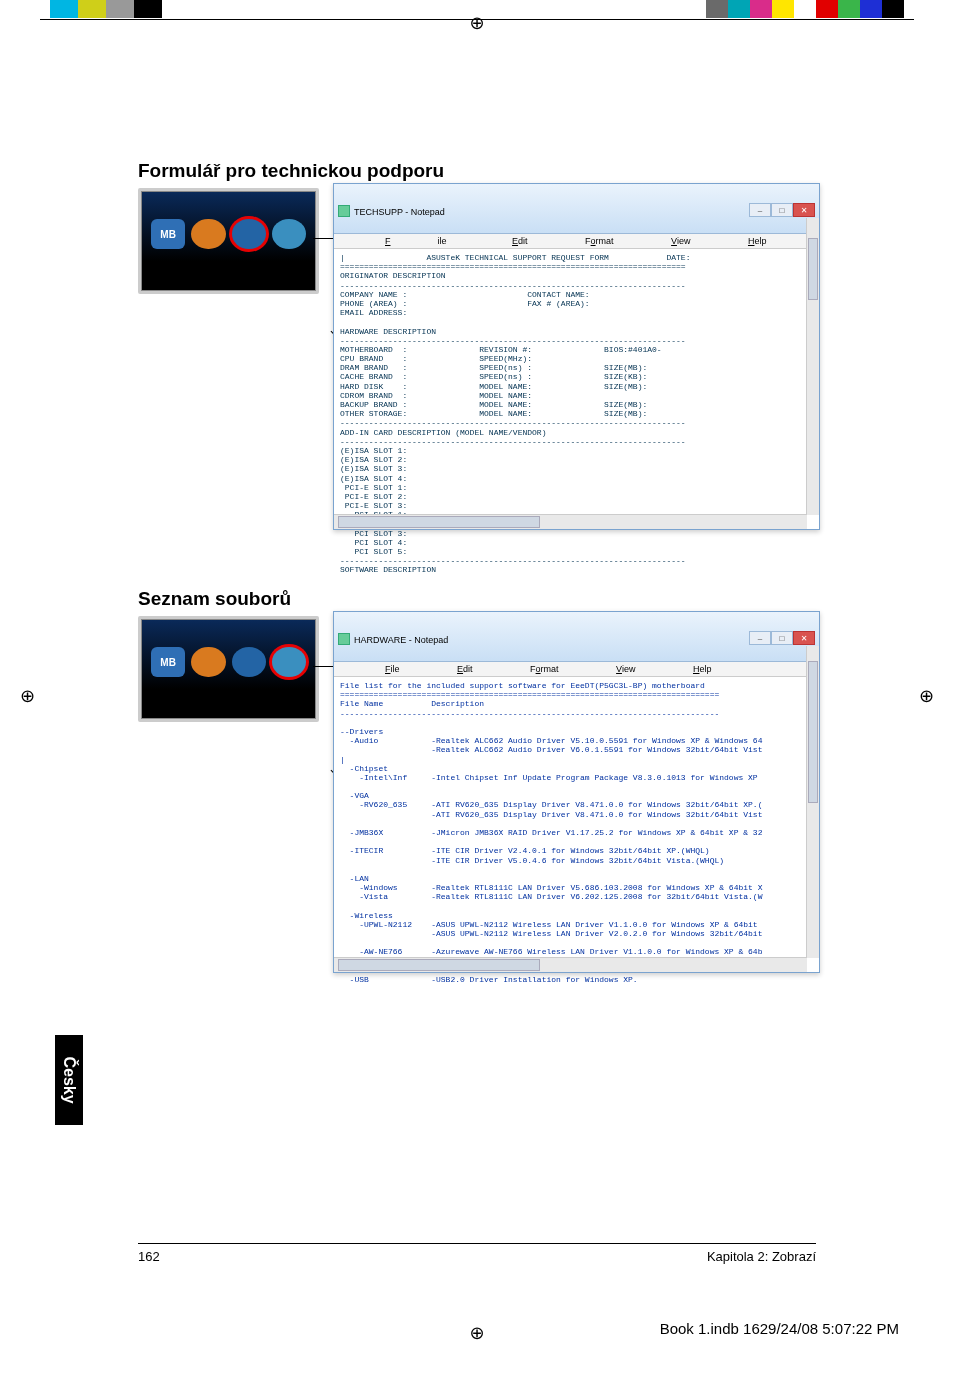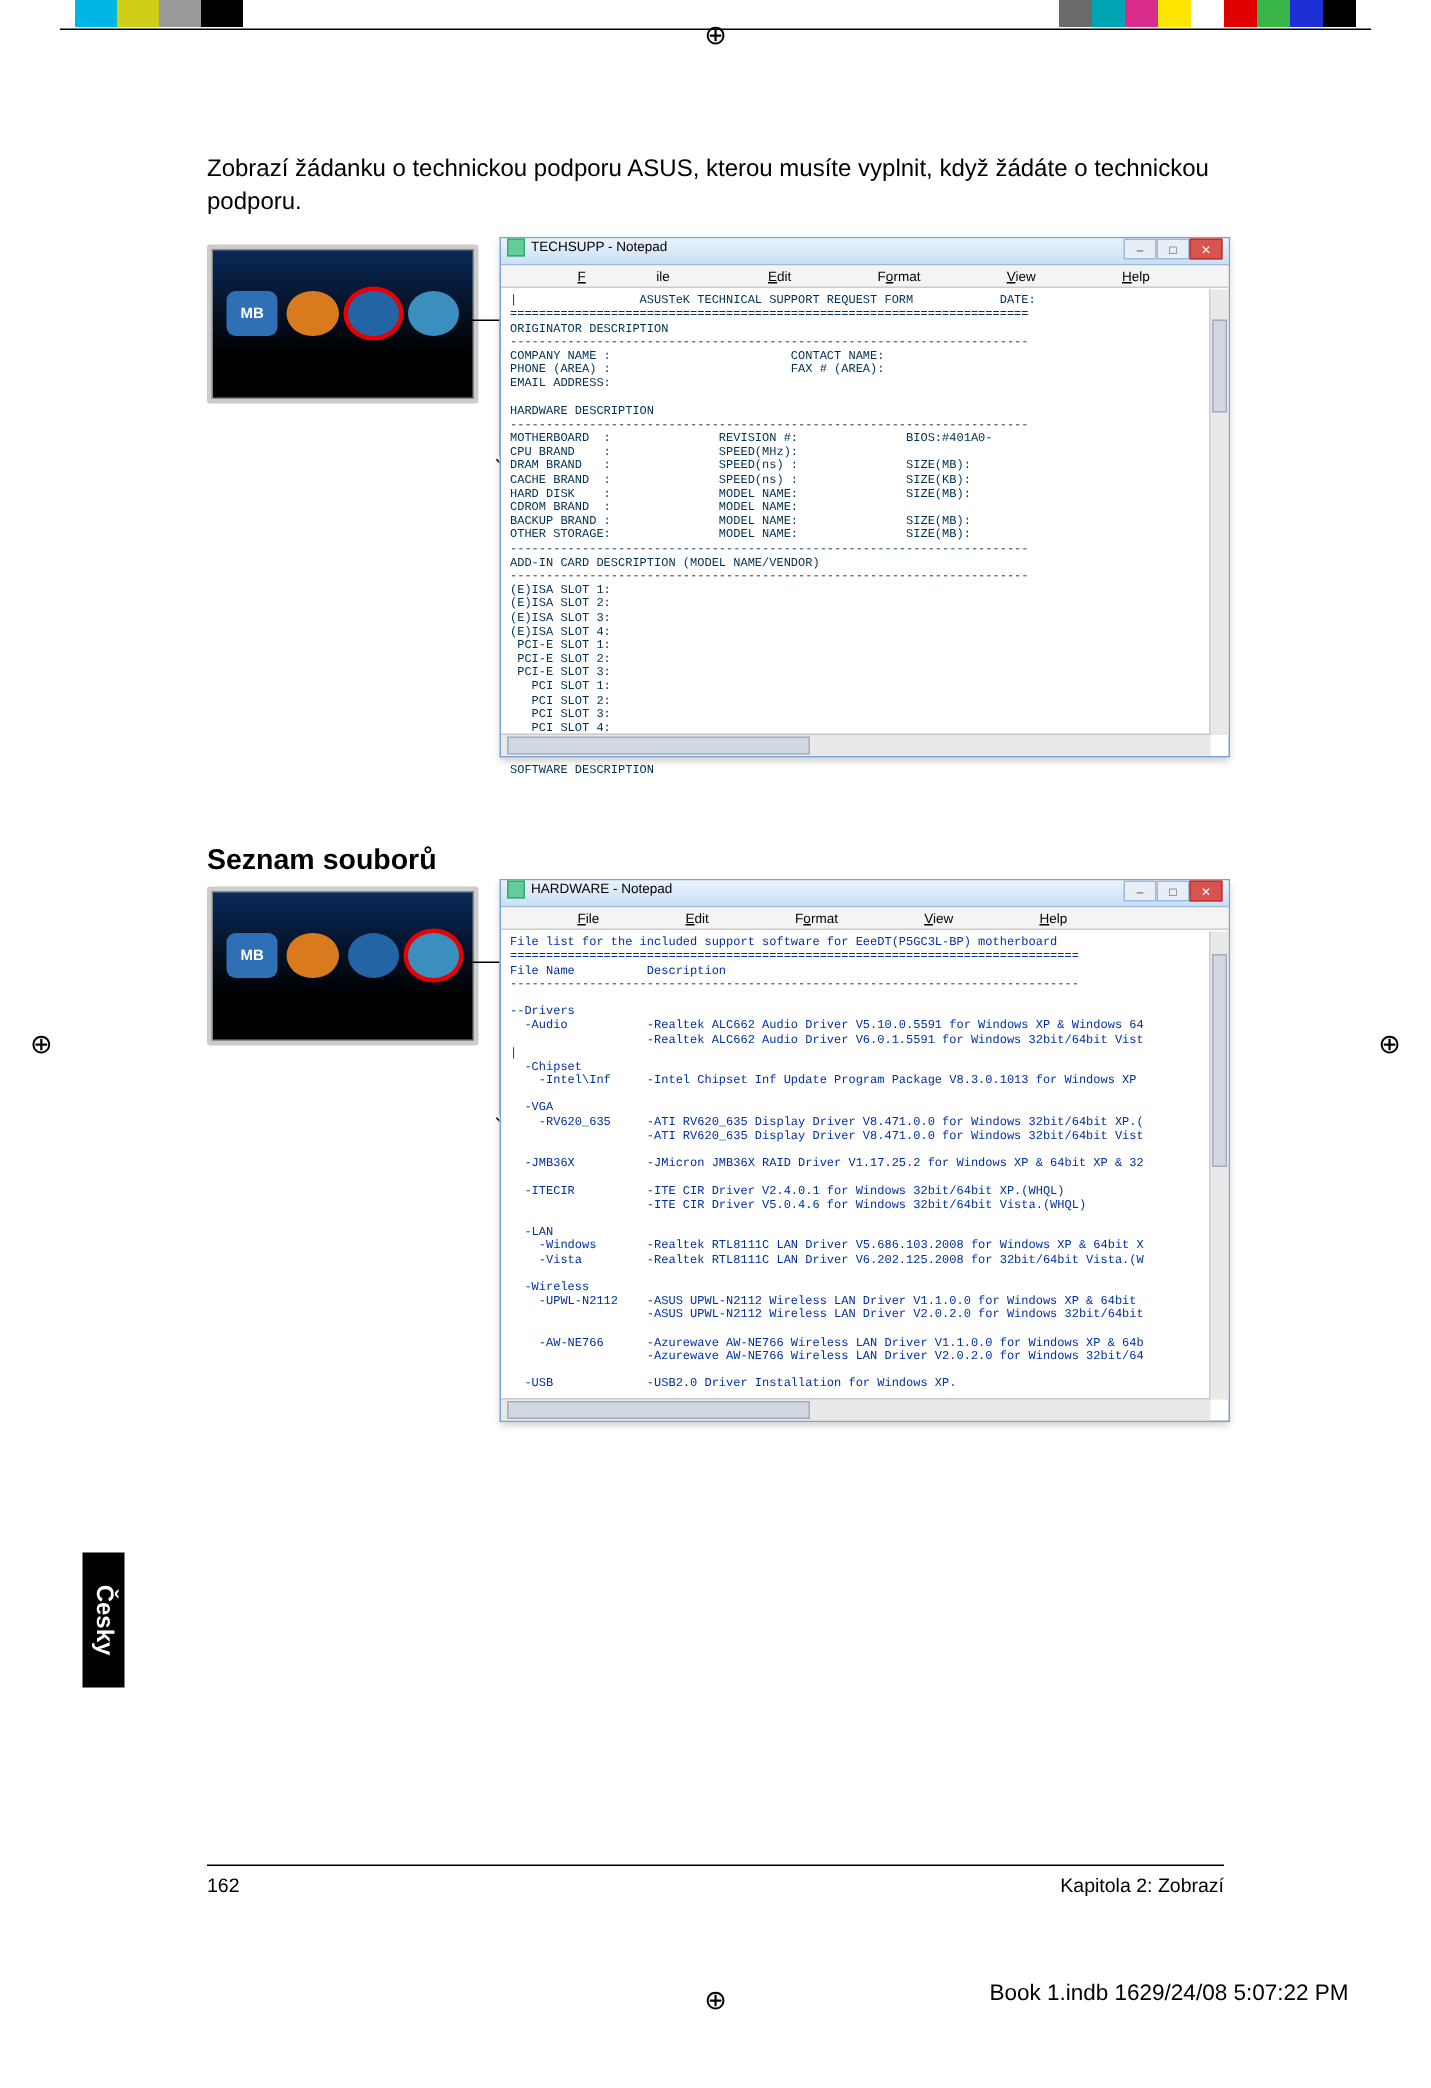--- a/index.html
+++ b/index.html
@@ -137,22 +137,22 @@
     border: 1px solid #7aa3cf;
     background: #fff;
     box-shadow: 0 2px 5px rgba(0,0,0,0.2);
     font-size: 8px;
   }
   .notepad .titlebar {
     background: linear-gradient(#eaf3fc,#c9dff5);
     border-bottom: 1px solid #9cb9d8;
     height: 17px;
     display: flex;
-    align-items: flex-start;
-    padding: 0 4px;
+    align-items: flex-end;
+    padding: 16px 4px;
   }
   .notepad .titlebar .ticon {
     width: 10px; height: 10px;
     background: #6c9; margin-right: 4px;
     border: 1px solid #3a7;
   }
   .notepad .titlebar .ttext {
     color: #000; font-size: 9px;
   }
   .winbtn {
@@ -276,21 +276,21 @@
       <div class="blk c9"></div>
   </div>
 </div>
 <div class="topline"></div>
 <div class="reg-top">⊕</div>
 <div class="reg-left">⊕</div>
 <div class="reg-right">⊕</div>
 
 <div class="content">
 
-  <p class="lede">Zobrazí žádanku o technickou podporu ASUS, kterou musíte vyplnit, když žádáte o technickou podporu.</p>
+  <h2>Formulář pro technickou podporu</h2>
 
   <div class="figure">
     <div class="thumb">
       <div class="iconrow">
         <div class="ico mb">MB</div>
         <div class="ico disc"></div>
         <div class="ico wrench ring"></div>
         <div class="ico doc"></div>
       </div>
     </div>

